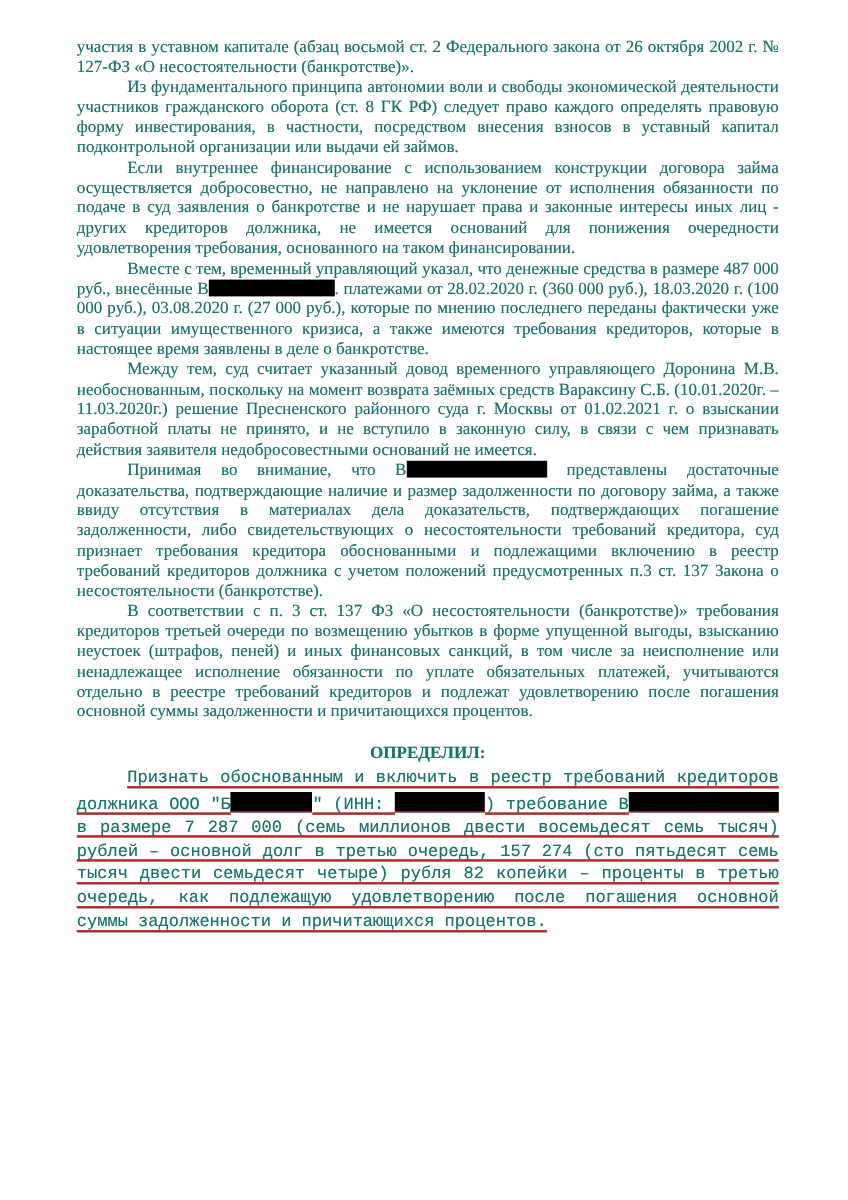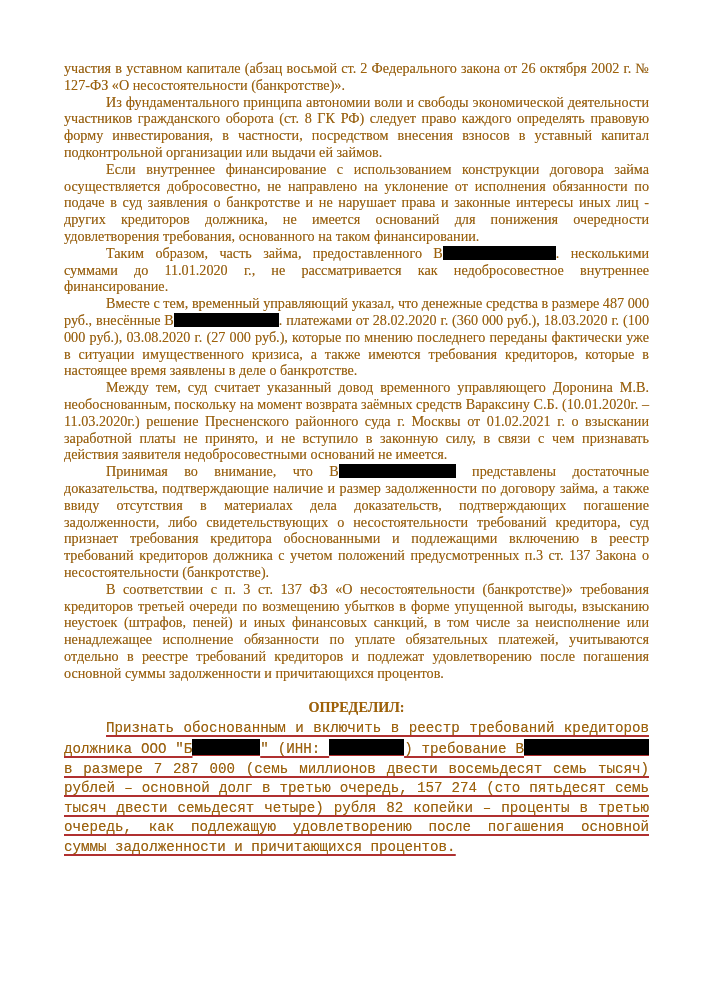--- a/index.html
+++ b/index.html
@@ -1,25 +1,25 @@
 <!DOCTYPE html>
 <html lang="ru"><head>
 <meta charset="utf-8">
 <style>
   html,body{margin:0;padding:0;background:#ffffff;}
   body{width:707px;height:1000px;overflow:hidden;}
   .page{
     box-sizing:border-box;
     width:707px;height:860px;
-    padding:60px 58px 0 64px;
+    padding:31px 58px 0 64px;
     background:#ffffff;
     font-family:"Liberation Serif","DejaVu Serif",serif;
     font-size:14.2px;
     line-height:16.8px;
-    color:#a16207;
+    color:#0f766e;
     text-align:justify;
     overflow:hidden;
     text-shadow:0 0 .5px rgba(0,0,0,.35);
   }
   .doc p{margin:0;text-indent:42px;}
   .doc p.noindent{text-indent:0;}
   .heading{
     text-align:center;
     font-weight:bold;
     margin:16px 0 2px 0;
@@ -49,21 +49,20 @@
   }
 </style>
 </head>
 <body>
 
 <div class="page">
   <div class="doc">
       <p class="noindent"><span>участия в уставном капитале (абзац восьмой ст. 2 Федерального закона от 26 октября 2002 г. № 127-ФЗ «О несостоятельности (банкротстве)».</span></p>
       <p class=""><span>Из фундаментального принципа автономии воли и свободы экономической деятельности участников гражданского оборота (ст. 8 ГК РФ) следует право каждого определять правовую форму инвестирования, в частности, посредством внесения взносов в уставный капитал подконтрольной организации или выдачи ей займов.</span></p>
       <p class=""><span>Если внутреннее финансирование с использованием конструкции договора займа осуществляется добросовестно, не направлено на уклонение от исполнения обязанности по подаче в суд заявления о банкротстве и не нарушает права и законные интересы иных лиц - других кредиторов должника, не имеется оснований для понижения очередности удовлетворения требования, основанного на таком финансировании.</span></p>
-      <p class=""><span>Таким образом, часть займа, предоставленного В</span><span class="redaction" style="width: 113px;"></span><span>. несколькими суммами до 11.01.2020 г., не рассматривается как недобросовестное внутреннее финансирование.</span></p>
       <p class=""><span>Вместе с тем, временный управляющий указал, что денежные средства в размере 487 000 руб., внесённые В</span><span class="redaction" style="width: 105px;"></span><span>. платежами от 28.02.2020 г. (360 000 руб.), 18.03.2020 г. (100 000 руб.), 03.08.2020 г. (27 000 руб.), которые по мнению последнего переданы фактически уже в ситуации имущественного кризиса, а также имеются требования кредиторов, которые в настоящее время заявлены в деле о банкротстве.</span></p>
       <p class=""><span>Между тем, суд считает указанный довод временного управляющего Доронина М.В. необоснованным, поскольку на момент возврата заёмных средств Вараксину С.Б. (10.01.2020г. – 11.03.2020г.) решение Пресненского районного суда г. Москвы от 01.02.2021 г. о взыскании заработной платы не принято, и не вступило в законную силу, в связи с чем признавать действия заявителя недобросовестными оснований не имеется.</span></p>
       <p class=""><span>Принимая во внимание, что В</span><span class="redaction" style="width: 117px;"></span><span> представлены достаточные доказательства, подтверждающие наличие и размер задолженности по договору займа, а также ввиду отсутствия в материалах дела доказательств, подтверждающих погашение задолженности, либо свидетельствующих о несостоятельности требований кредитора, суд признает требования кредитора обоснованными и подлежащими включению в реестр требований кредиторов должника с учетом положений предусмотренных п.3 ст. 137 Закона о несостоятельности (банкротстве).</span></p>
       <p class=""><span>В соответствии с п. 3 ст. 137 ФЗ «О несостоятельности (банкротстве)» требования кредиторов третьей очереди по возмещению убытков в форме упущенной выгоды, взысканию неустоек (штрафов, пеней) и иных финансовых санкций, в том числе за неисполнение или ненадлежащее исполнение обязанности по уплате обязательных платежей, учитываются отдельно в реестре требований кредиторов и подлежат удовлетворению после погашения основной суммы задолженности и причитающихся процентов.</span></p>
       <div class="heading"><span>ОПРЕДЕЛИЛ:</span></div>
       <p class=" ruling"><span>Признать обоснованным и включить в реестр требований кредиторов должника ООО "Б</span><span class="redaction" style="width: 68px;"></span><span>" (ИНН: </span><span class="redaction" style="width: 75px;"></span><span>) требование В</span><span class="redaction" style="width: 125px;"></span><span> в размере 7 287 000 (семь миллионов двести восемьдесят семь тысяч) рублей – основной долг в третью очередь, 157 274 (сто пятьдесят семь тысяч двести семьдесят четыре) рубля 82 копейки – проценты в третью очередь, как подлежащую удовлетворению после погашения основной суммы задолженности и причитающихся процентов.</span></p>
     </div>
 </div>
 
 </body></html>

